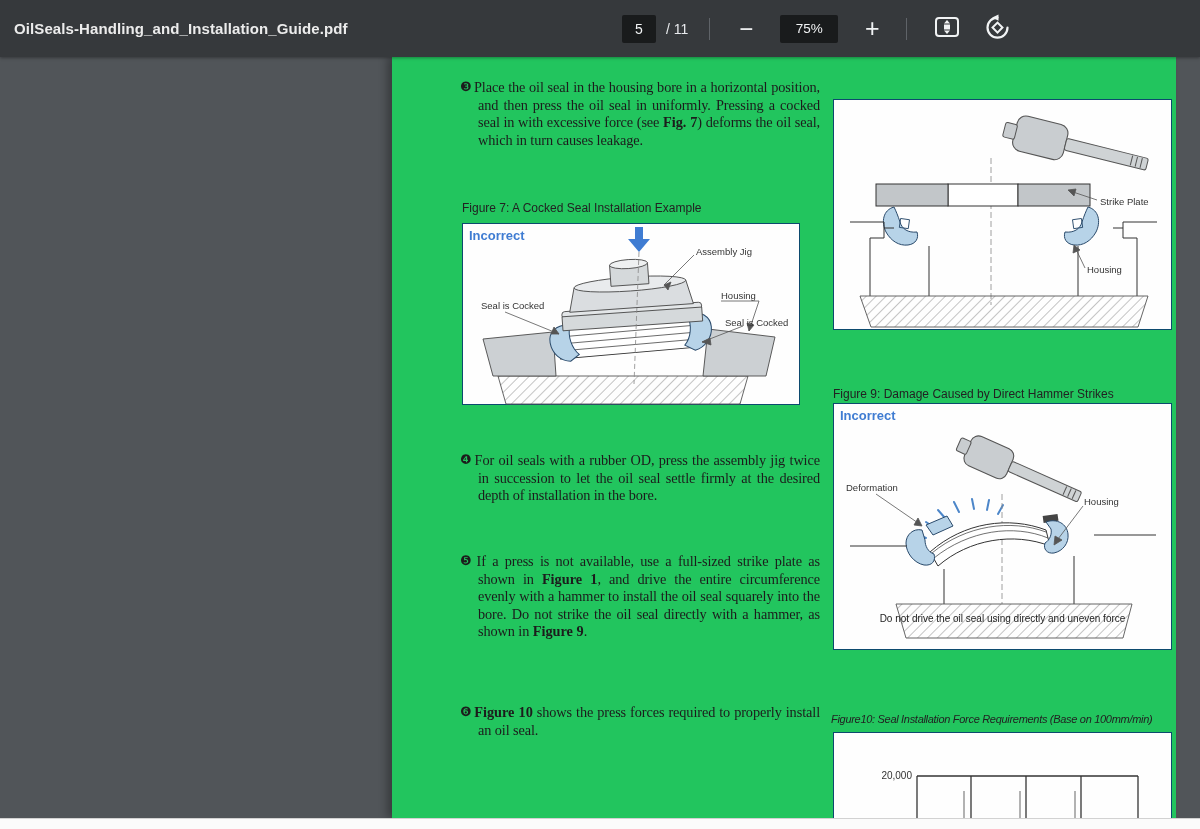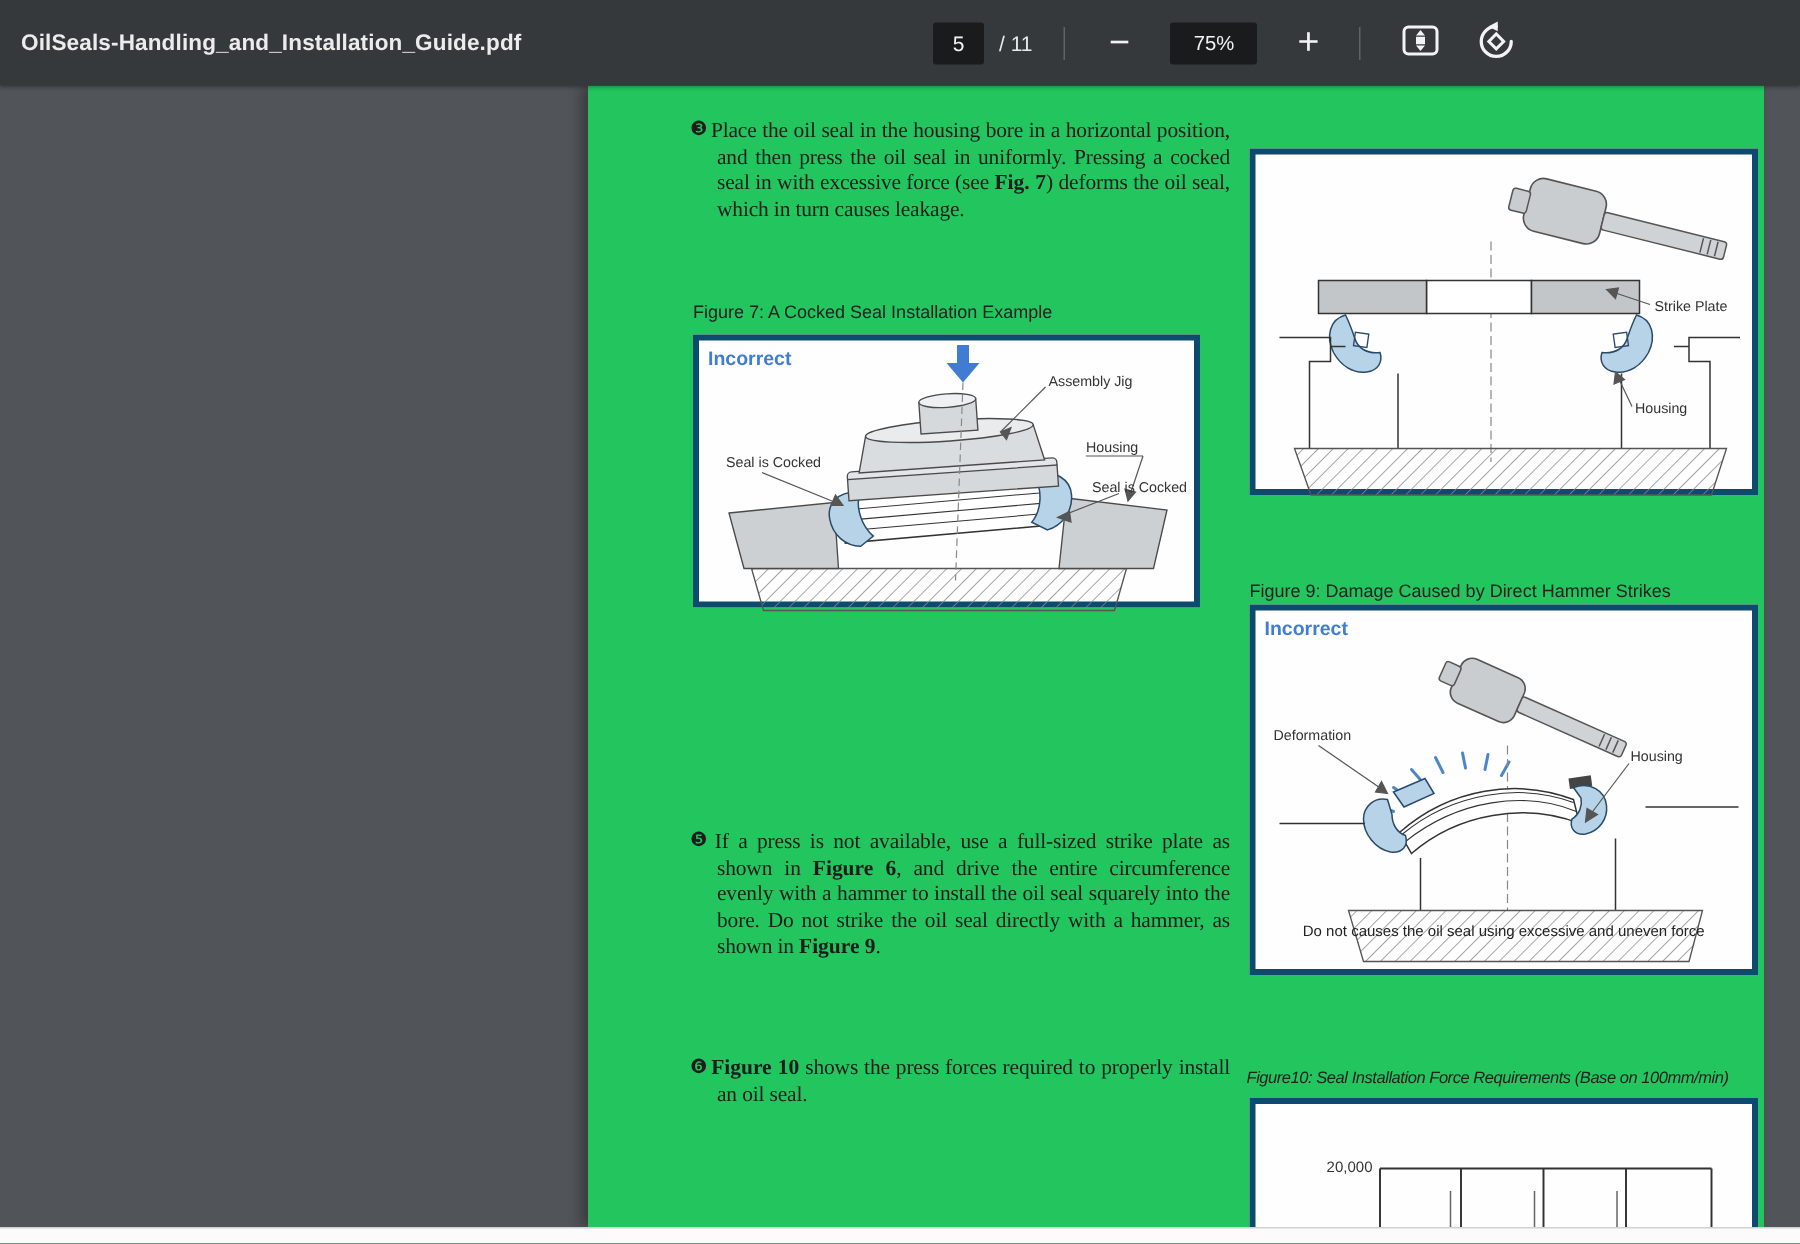--- a/index.html
+++ b/index.html
@@ -37,21 +37,21 @@
   
   .body-para{position:absolute;left:68px;width:342px;margin:0;color:#1c1c1c;
              font-family:"Liberation Serif",serif;font-size:14.3px;line-height:17.6px;
              text-align:justify;letter-spacing:-0.1px;padding-left:18px;text-indent:-18px;}
   .body-para b{letter-spacing:0;}
   .bullet{font-family:"DejaVu Sans",sans-serif;font-size:13px;letter-spacing:0;margin-right:2px;
           position:relative;top:-1px;}
 
   .fig-title{position:absolute;color:#222;font-size:12px;white-space:nowrap;}
   .fig-title.condensed{font-size:11px;letter-spacing:-0.3px;font-style:italic;}
-  .fig-box{position:absolute;border:4px solid #0c4a6e;background:#fefefe;box-sizing:border-box;}
+  .fig-box{position:absolute;border:1px solid #0c4a6e;background:#fefefe;box-sizing:border-box;}
   .fig-box svg{position:absolute;left:0;top:0;}
   .incorrect{position:absolute;left:6px;top:4px;color:#3f7cd2;font-weight:bold;font-size:13px;}
   .fig-label{position:absolute;color:#333;font-size:9.5px;white-space:nowrap;}
   .fig-caption{position:absolute;left:0;width:100%;text-align:center;color:#222;font-size:10px;}
   .ytick{position:absolute;color:#333;font-size:10px;text-align:right;width:52px;}
 </style>
 </head>
 <body>
 
 <div class="screen">
@@ -143,22 +143,23 @@
               <polygon points="239,118 247,114 248,121"></polygon>
           </g>
         </svg>
         <span class="incorrect">Incorrect</span>
         <span class="fig-label" style="left:233px;top:22px">Assembly Jig</span>
         <span class="fig-label" style="left:258px;top:66px">Housing</span>
         <span class="fig-label" style="left:18px;top:76px">Seal is Cocked</span>
         <span class="fig-label" style="left:262px;top:93px">Seal is Cocked</span>
       </div>
 
-
-      <p class="body-para" style="top:496px"><span class="bullet">❺</span><span>If a press is not available, use a full-sized strike plate as shown in </span><b>Figure 6</b><span>, and drive the entire circumference evenly with a hammer to install the oil seal squarely into the bore. Do not strike the oil seal directly with a hammer, as shown in </span><b>Figure 9</b><span>.</span></p>
+      <p class="body-para" style="top:395px"><span class="bullet">❹</span><span>For oil seals with a rubber OD, press the assembly jig twice in succession to let the oil seal settle firmly at the desired depth of installation in the bore.</span></p>
+
+      <p class="body-para" style="top:496px"><span class="bullet">❺</span><span>If a press is not available, use a full-sized strike plate as shown in </span><b>Figure 1</b><span>, and drive the entire circumference evenly with a hammer to install the oil seal squarely into the bore. Do not strike the oil seal directly with a hammer, as shown in </span><b>Figure 9</b><span>.</span></p>
 
       <p class="body-para" style="top:647px"><span class="bullet">❻</span><b>Figure 10</b><span> shows the press forces required to properly install an oil seal.</span></p>
 
       <div class="fig-title" style="left:443px;top:43px">Figure 8:  Installing a Seal Without a Press</div>
       <div class="fig-box" style="left:441px;top:42px;width:339px;height:231px">
         <svg width="339" height="231" viewBox="0 0 339 231">
           <defs>
             <pattern id="h8" width="7" height="7" patternUnits="userSpaceOnUse" patternTransform="rotate(45)">
               <line x1="0" y1="0" x2="0" y2="7" stroke="#8a8a8a" stroke-width="1"></line>
             </pattern>
@@ -259,21 +260,21 @@
           <g stroke="#555" stroke-width="0.8" fill="#555">
             <line x1="42" y1="90" x2="87" y2="121"></line>
               <polygon points="88,122 80,121 84,114"></polygon>
             <line x1="249" y1="102" x2="221" y2="139"></line>
               <polygon points="220,141 221,132 228,136"></polygon>
           </g>
         </svg>
         <span class="incorrect">Incorrect</span>
         <span class="fig-label" style="left:12px;top:78px">Deformation</span>
         <span class="fig-label" style="left:250px;top:92px">Housing</span>
-        <span class="fig-caption" style="top:209px">Do not causes the oil seal using excessive and uneven force</span>
+        <span class="fig-caption" style="top:209px">Do not drive the oil seal using directly and uneven force</span>
       </div>
 
       <div class="fig-title condensed" style="left:439px;top:656px">Figure10: Seal Installation Force Requirements (Base on 100mm/min)</div>
       <div class="fig-box" style="left:441px;top:675px;width:339px;height:154px">
         <svg width="339" height="154" viewBox="0 0 339 154">
           <g stroke="#333" stroke-width="1.3" fill="none">
             <line x1="83" y1="43" x2="304" y2="43"></line>
             <line x1="83" y1="43" x2="83" y2="154"></line>
             <line x1="137" y1="43" x2="137" y2="154"></line>
             <line x1="192" y1="43" x2="192" y2="154"></line>

